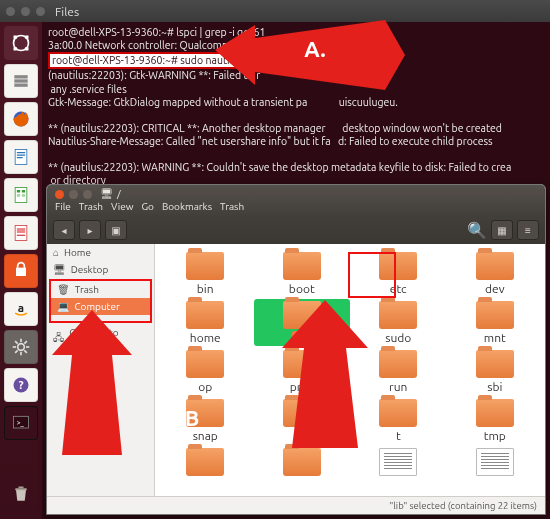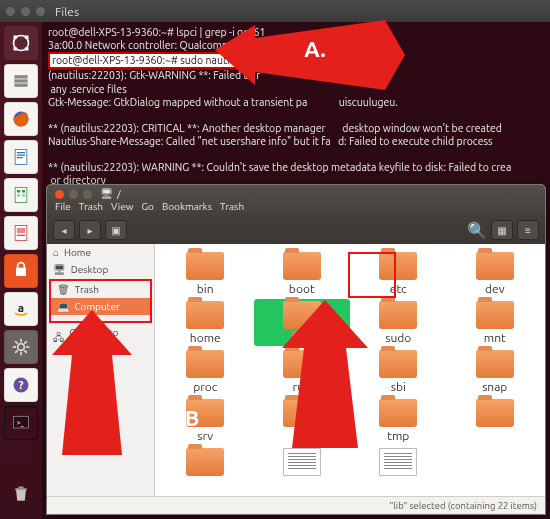--- a/index.html
+++ b/index.html
@@ -266,20 +266,24 @@
             <div class="fitem">
               <div class="icon"></div>
               <span class="label">sudo</span>
             </div>
             <div class="fitem">
               <div class="icon"></div>
               <span class="label">mnt</span>
             </div>
             <div class="fitem">
               <div class="icon"></div>
+              <span class="label">op</span>
+            </div>
+            <div class="fitem">
+              <div class="icon"></div>
               <span class="label">proc</span>
             </div>
             <div class="fitem">
               <div class="icon"></div>
               <span class="label">run</span>
             </div>
             <div class="fitem">
               <div class="icon"></div>
               <span class="label">sbi</span>
             </div>

